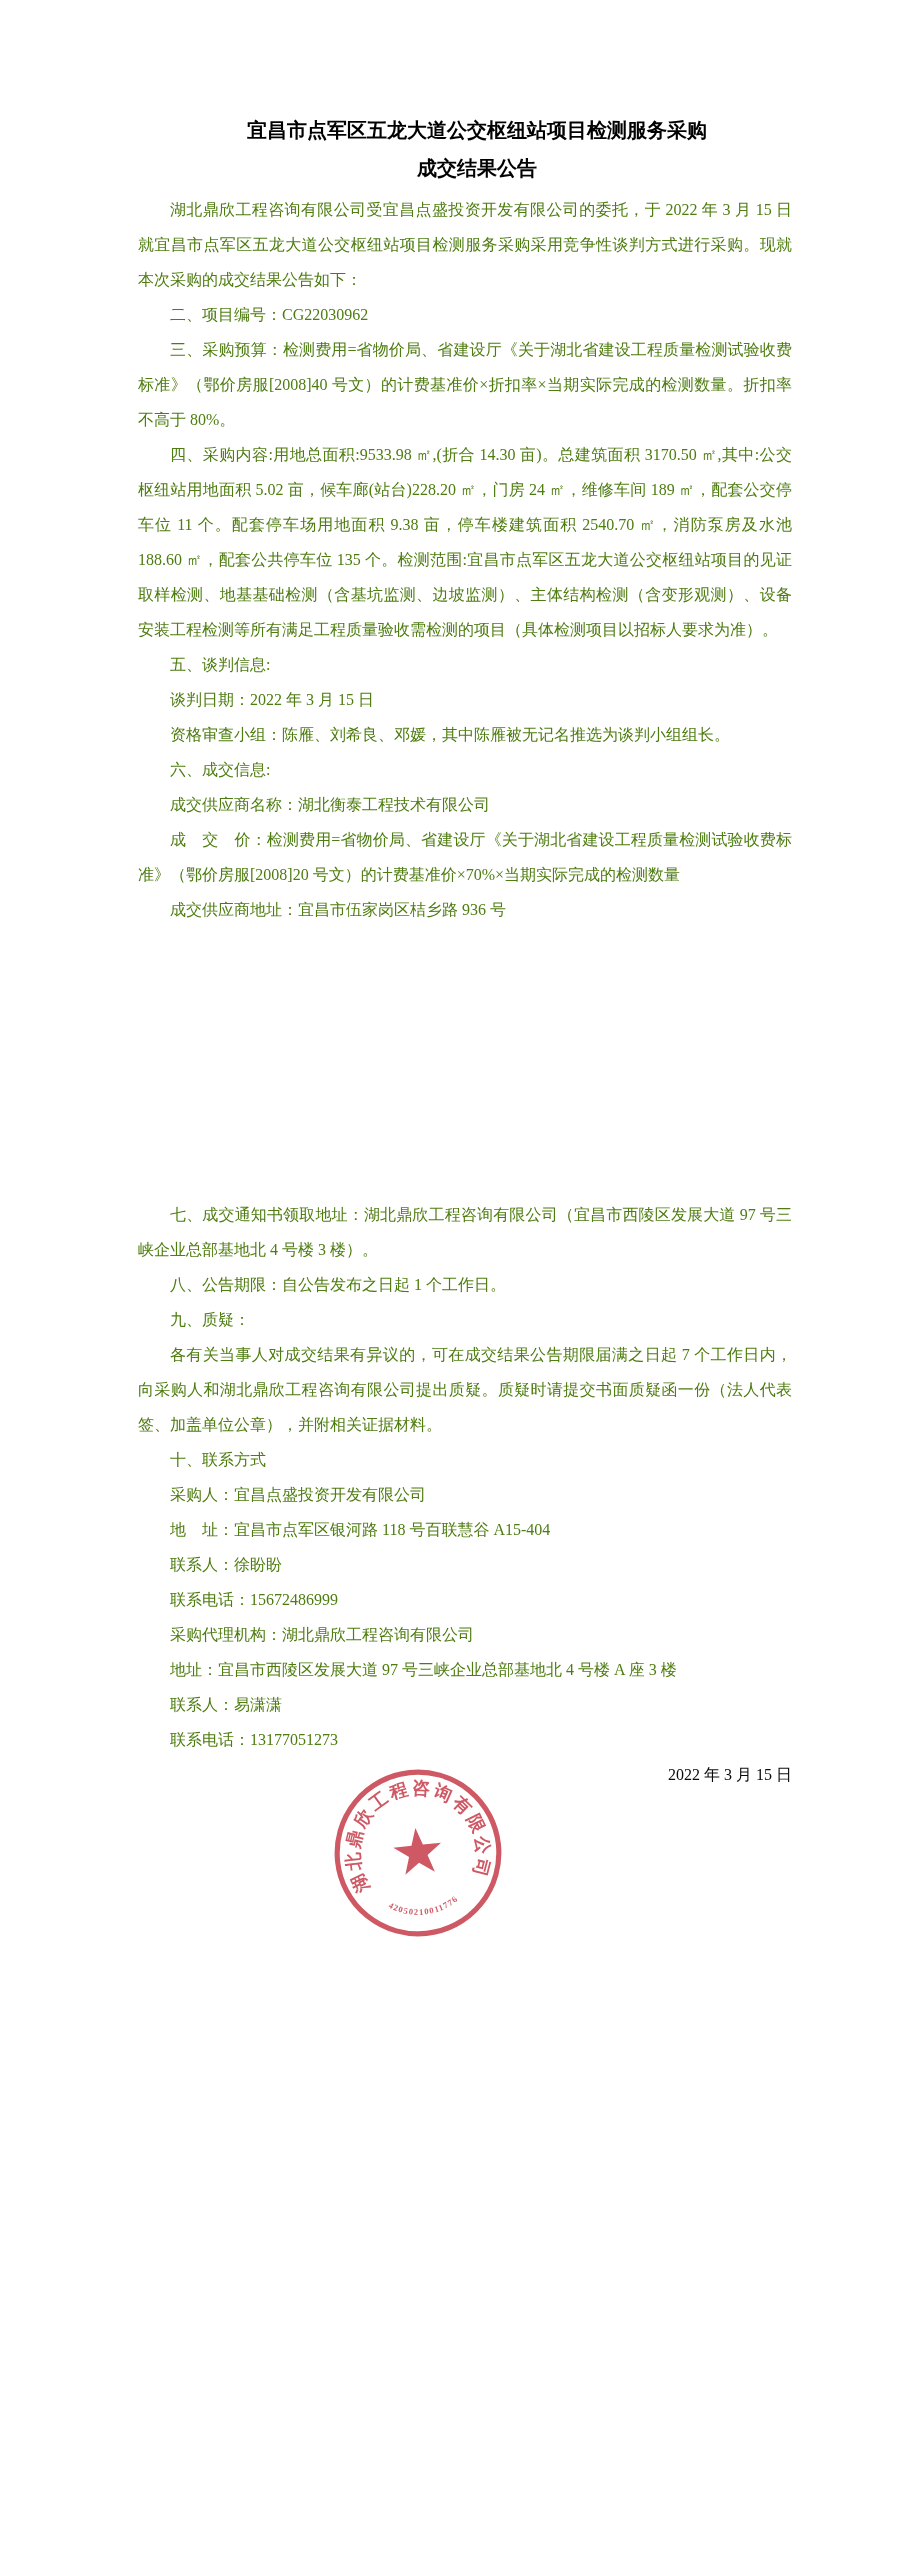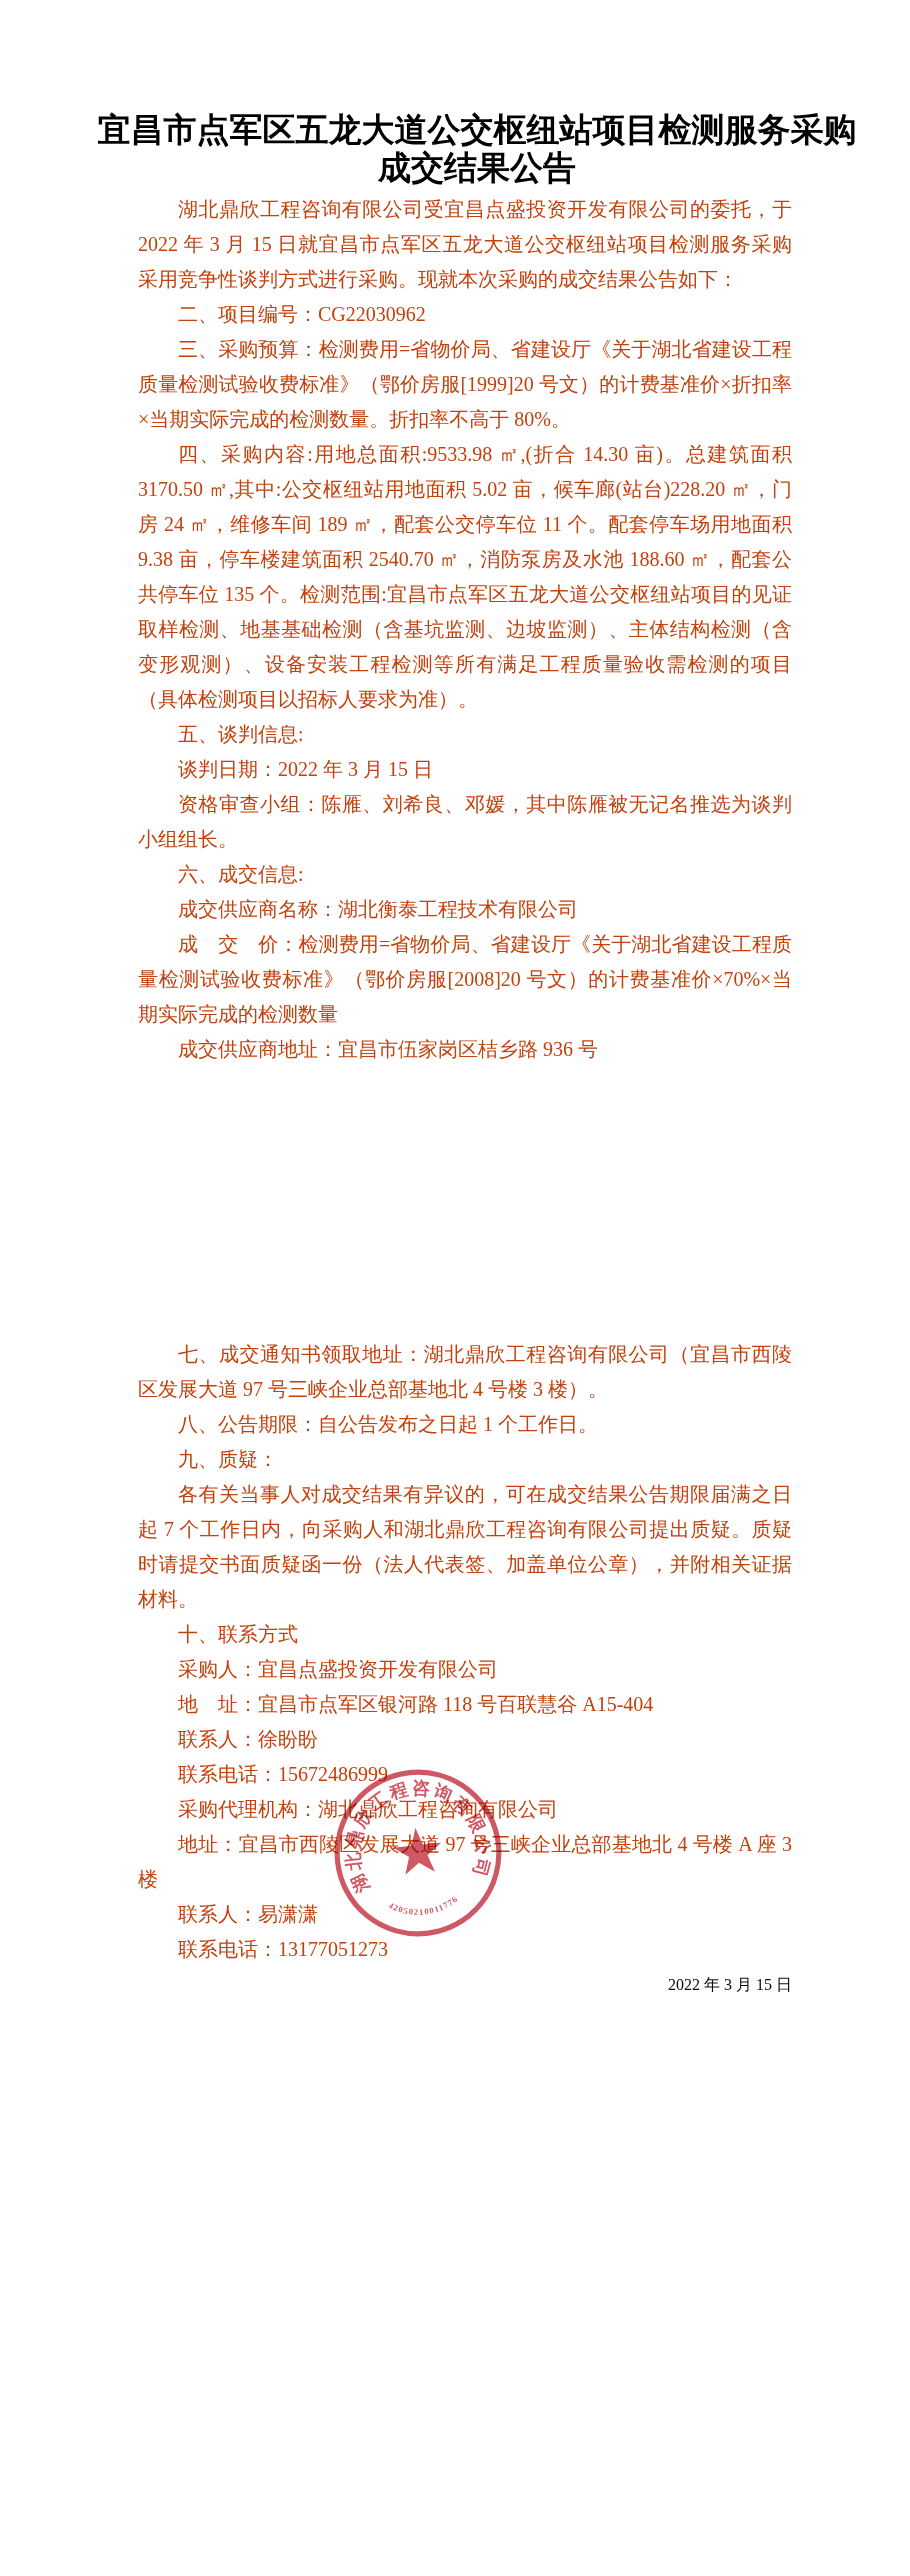--- a/index.html
+++ b/index.html
@@ -9,34 +9,34 @@
     width:910px;
     height:2576px;
     background:#ffffff;
     overflow:hidden;
     font-family:"Liberation Serif","DejaVu Serif",serif;
     color:#111111;
   }
   .title-block{
     padding-top:111px;
     text-align:center;
-    font-size:33px;
+    font-size:20px;
     line-height:38px;
     font-weight:700;
     color:#000000;
     padding-left:44px;
   }
   .body-block{
     margin:5.2px 0 0 138px;
     width:654px;
-    font-size:20px;
+    font-size:16px;
     line-height:35px;
     text-align:justify;
     text-justify:inter-ideograph;
-    color:#c2410c;
+    color:#4d7c0f;
   }
   .body-block p.para{
     margin:0;
     text-indent:2em;
   }
   .body-block div.spacer{
     height:270px;
   }
   .date-line{
     margin-left:138px;
@@ -68,21 +68,21 @@
 <div class="page">
 
   <div class="title-block">
     <div>宜昌市点军区五龙大道公交枢纽站项目检测服务采购</div>
     <div>成交结果公告</div>
   </div>
 
   <div class="body-block">
       <p class="para">湖北鼎欣工程咨询有限公司受宜昌点盛投资开发有限公司的委托，于 2022 年 3 月 15 日就宜昌市点军区五龙大道公交枢纽站项目检测服务采购采用竞争性谈判方式进行采购。现就本次采购的成交结果公告如下：</p>
       <p class="para">二、项目编号：CG22030962</p>
-      <p class="para">三、采购预算：检测费用=省物价局、省建设厅《关于湖北省建设工程质量检测试验收费标准》（鄂价房服[1999]20 号文）的计费基准价×折扣率×当期实际完成的检测数量。折扣率不高于 80%。</p>
+      <p class="para">三、采购预算：检测费用=省物价局、省建设厅《关于湖北省建设工程质量检测试验收费标准》（鄂价房服[2008]40 号文）的计费基准价×折扣率×当期实际完成的检测数量。折扣率不高于 80%。</p>
       <p class="para">四、采购内容:用地总面积:9533.98 ㎡,(折合 14.30 亩)。总建筑面积 3170.50 ㎡,其中:公交枢纽站用地面积 5.02 亩，候车廊(站台)228.20 ㎡，门房 24 ㎡，维修车间 189 ㎡，配套公交停车位 11 个。配套停车场用地面积 9.38 亩，停车楼建筑面积 2540.70 ㎡，消防泵房及水池 188.60 ㎡，配套公共停车位 135 个。检测范围:宜昌市点军区五龙大道公交枢纽站项目的见证取样检测、地基基础检测（含基坑监测、边坡监测）、主体结构检测（含变形观测）、设备安装工程检测等所有满足工程质量验收需检测的项目（具体检测项目以招标人要求为准）。</p>
       <p class="para">五、谈判信息:</p>
       <p class="para">谈判日期：2022 年 3 月 15 日</p>
       <p class="para">资格审查小组：陈雁、刘希良、邓媛，其中陈雁被无记名推选为谈判小组组长。</p>
       <p class="para">六、成交信息:</p>
       <p class="para">成交供应商名称：湖北衡泰工程技术有限公司</p>
       <p class="para">成　交　价：检测费用=省物价局、省建设厅《关于湖北省建设工程质量检测试验收费标准》（鄂价房服[2008]20 号文）的计费基准价×70%×当期实际完成的检测数量</p>
       <p class="para">成交供应商地址：宜昌市伍家岗区桔乡路 936 号</p>
       <div class="spacer"></div>
       <p class="para">七、成交通知书领取地址：湖北鼎欣工程咨询有限公司（宜昌市西陵区发展大道 97 号三峡企业总部基地北 4 号楼 3 楼）。</p>

